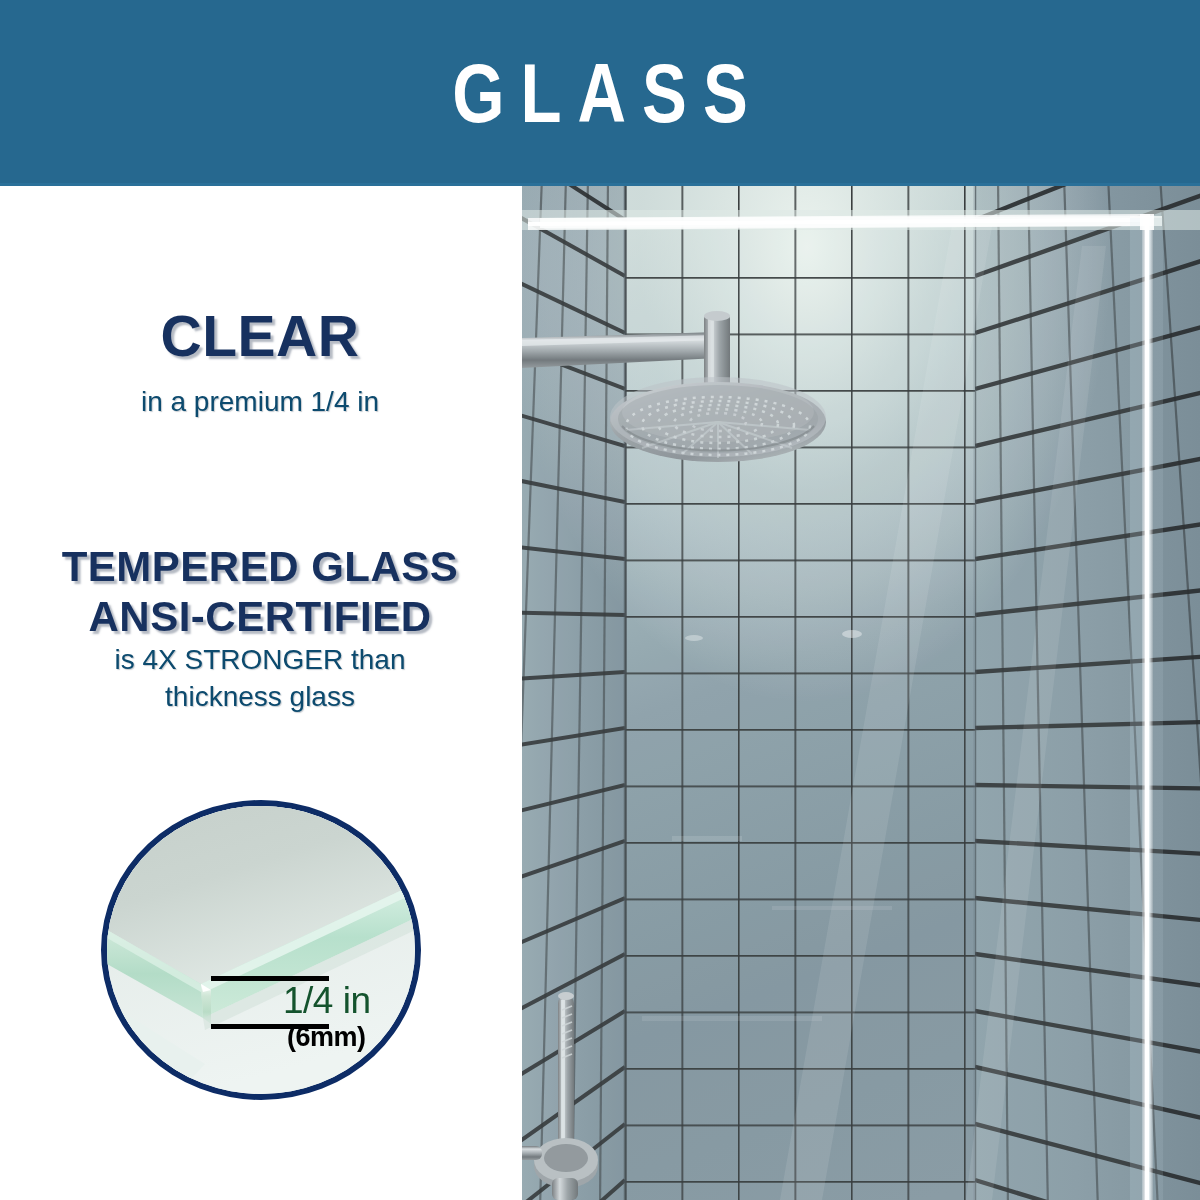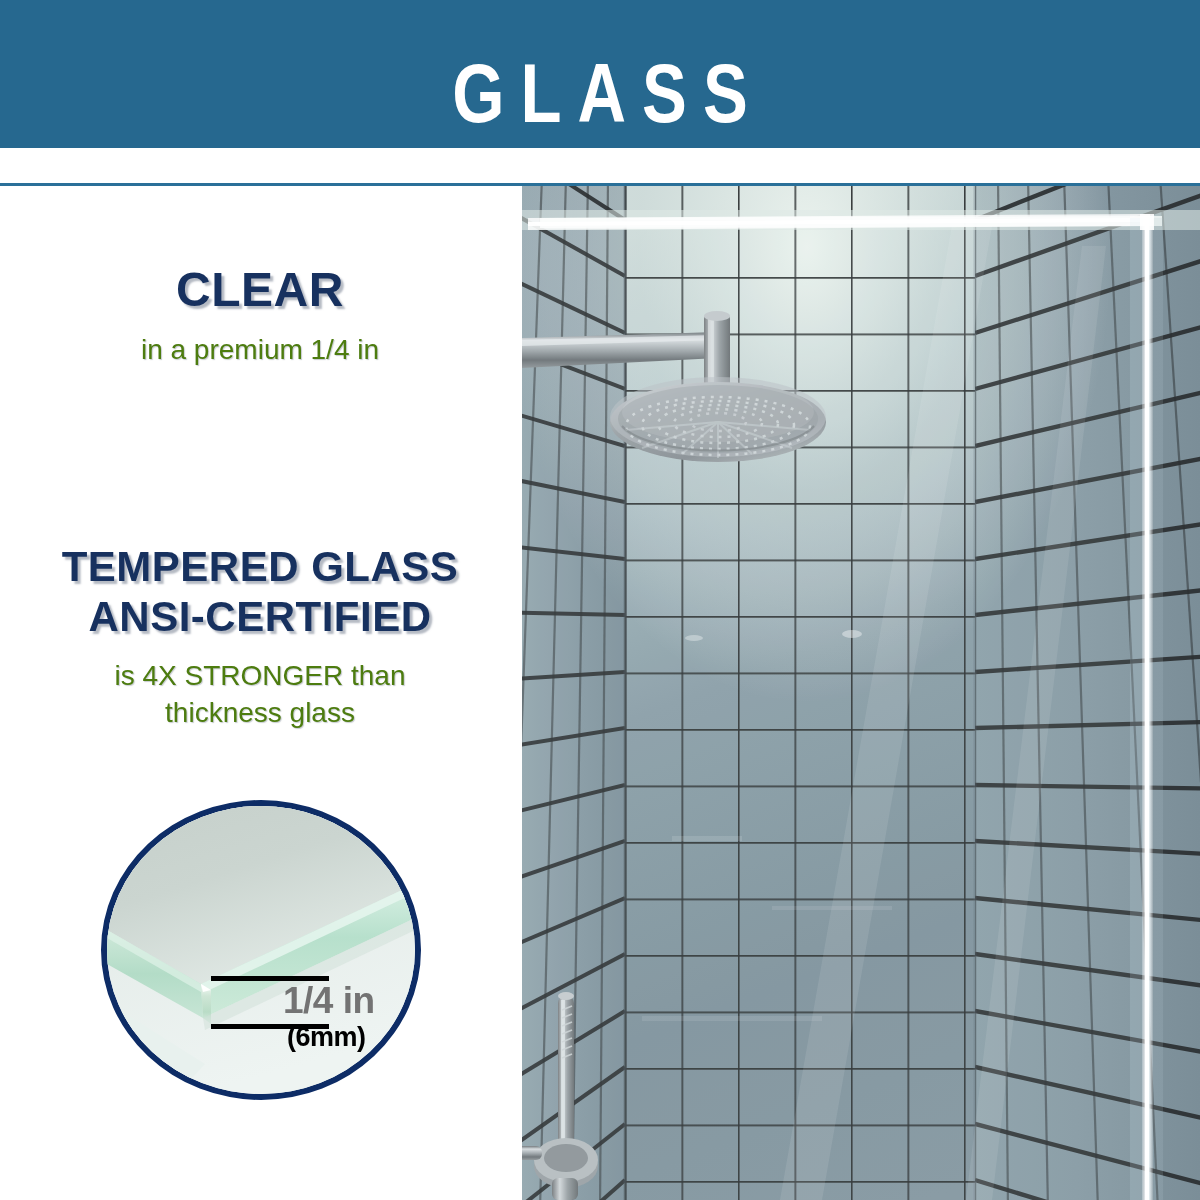--- a/index.html
+++ b/index.html
@@ -6,21 +6,21 @@
   html, body {
     width: 1200px; height: 1200px;
     background: #ffffff;
     font-family: "Liberation Sans", sans-serif;
     overflow: hidden;
   }
   #page { position: relative; width: 1200px; height: 1200px; background: #ffffff; }
 
   
   #header {
-    position: absolute; left: 0; top: 0; width: 1200px; height: 148px;
+    position: absolute; left: 0; top: 0; width: 1200px; height: 186px;
     background: #26688f;
   }
   #header-title {
     position: absolute; left: 0; top: 0; width: 1200px; height: 186px;
     display: flex; align-items: center; justify-content: center;
     color: #ffffff;
     font-size: 84px;
     font-weight: bold;
     letter-spacing: 20px;
     text-indent: 20px;
@@ -38,50 +38,50 @@
     position: absolute; width: 500px; left: 10px;
     text-align: center;
   }
   .head-nav {
     color: #17315f;
     font-weight: bold;
     text-shadow: 3px 3px 2px rgba(120,130,145,0.55);
     letter-spacing: 0.5px;
   }
   .sub-blk {
-    color: #4d7c0f;
+    color: #0c4a6e;
     font-size: 28px;
     line-height: 1.33;
     text-shadow: 1px 1px 1px rgba(140,150,160,0.5);
   }
 
   #clear-block { top: 265px; }
-  #clear-title { font-size: 48px; line-height: 1.05; }
+  #clear-title { font-size: 57px; line-height: 1.05; margin-top: 42px; }
   #clear-sub { margin-top: 16px; }
 
   #ansi-block { top: 542px; }
   #ansi-title { font-size: 42px; line-height: 1.18; }
-  #ansi-sub { margin-top: 16px; }
+  #ansi-sub { }
 
   
   #detail-circle {
     position: absolute; left: 101px; top: 800px;
     width: 320px; height: 300px;
     border-radius: 50%;
     border: 6px solid #0d2c66;
     overflow: hidden;
     background: #f3f7f6;
   }
   #detail-inner { position: absolute; inset: 0; }
 
   #dim-top, #dim-bot {
     position: absolute; height: 5px; background: #000000;
   }
   #dim-label-main {
-    position: absolute; font-size: 37px; font-weight: bold; color: #737373;
+    position: absolute; font-size: 37px; font-weight: normal; color: #14532d;
     letter-spacing: -0.5px; white-space: nowrap;
   }
   #dim-label-sub {
     position: absolute; font-size: 27px; font-weight: bold; color: #000;
     letter-spacing: -0.5px; white-space: nowrap; text-align: right;
   }
 
   
   #photo {
     position: absolute; left: 522px; top: 186px;

